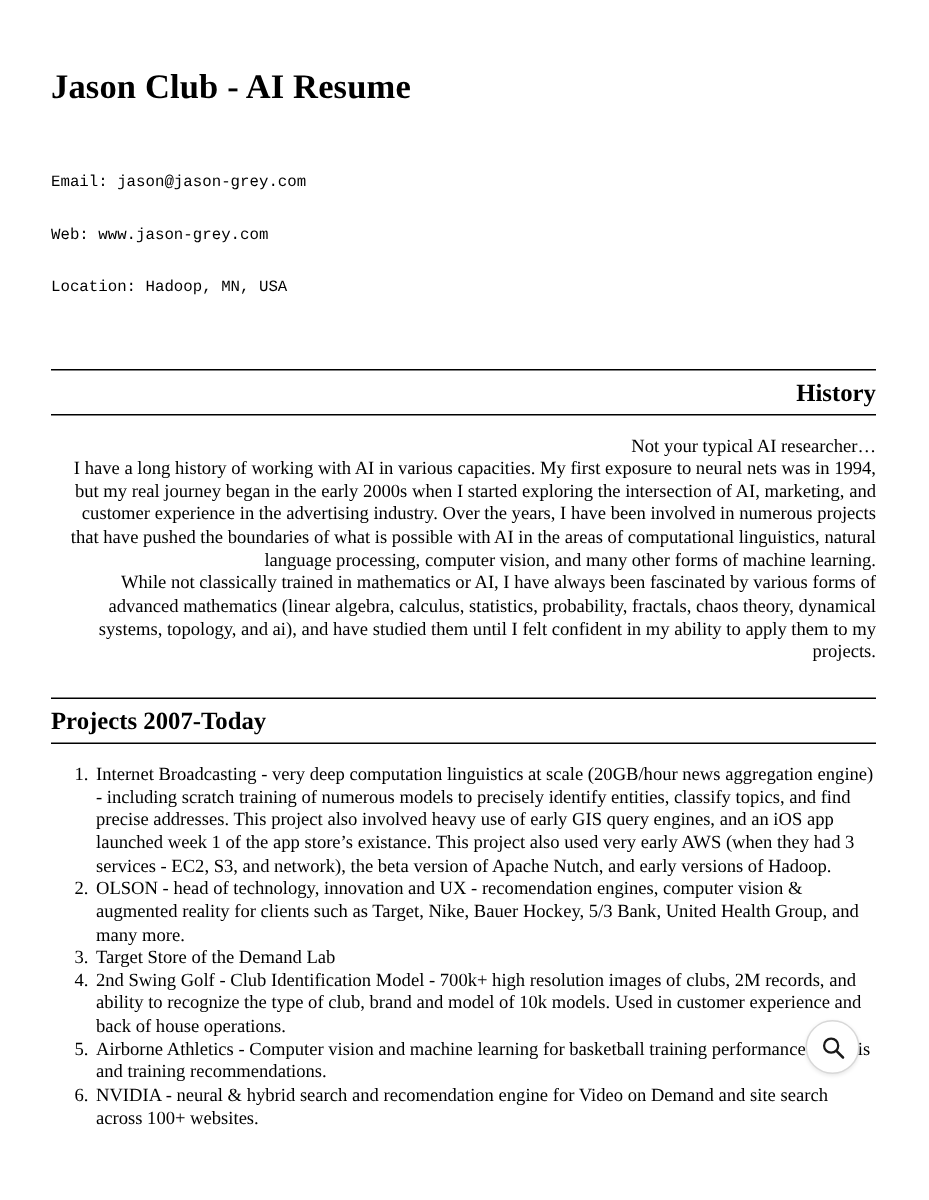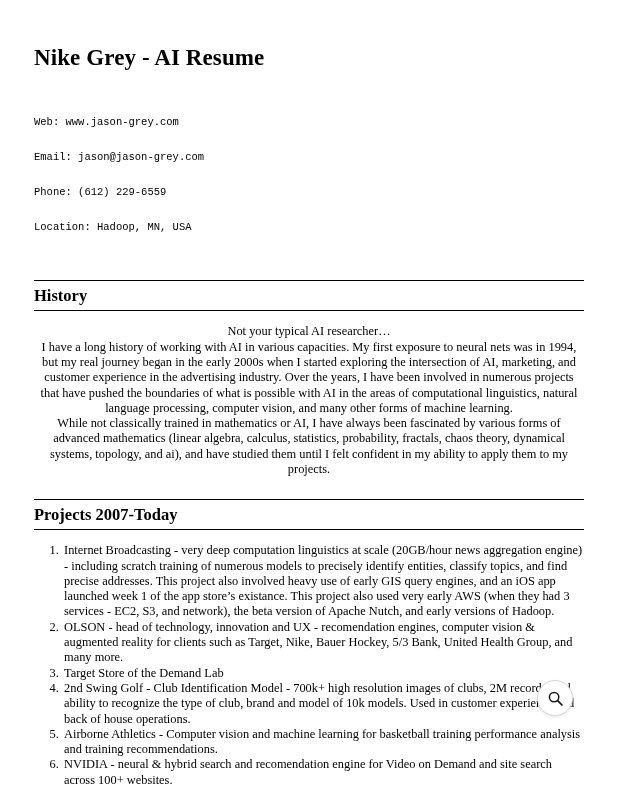--- a/index.html
+++ b/index.html
@@ -51,30 +51,30 @@
   .section-head {
     font-family: "Liberation Serif", "DejaVu Serif", serif;
     font-weight: bold;
     font-size: 16.5px;
     line-height: 20px;
     margin: 0;
     padding: 5px 0 4px 0;
     border-top: 1.4px solid #000;
     border-bottom: 1.4px solid #000;
   }
-  .sec-history  { margin-top: 24px; }
+  .sec-history  { margin-top: 24px; text-align: right; }
   .sec-projects { margin-top: 22px; }
 
   
   .body-text {
     font-size: 12.4px;
     line-height: 15.3px;
     margin: 0;
     padding-top: 13px;
-    text-align: center;
+    text-align: right;
   }
   .body-text p {
     margin: 0;
   }
 
   
   ol.proj-list {
     font-size: 12.4px;
     line-height: 15.3px;
     margin: 0;
@@ -105,26 +105,25 @@
   }
   .search-fab svg {
     display: block;
   }
 </style>
 </head>
 <body>
 
 <div class="page">
 
-  <h1 class="doc-title">Nike Grey - AI Resume</h1>
+  <h1 class="doc-title">Jason Club - AI Resume</h1>
 
   <div class="contact">
+    <div>Email: jason@jason-grey.com</div>
     <div>Web: www.jason-grey.com</div>
-    <div>Email: jason@jason-grey.com</div>
-    <div>Phone: (612) 229-6559</div>
     <div>Location: Hadoop, MN, USA</div>
   </div>
 
   <h2 class="section-head sec-history">History</h2>
 
   <div class="body-text">
     <p>Not your typical AI researcher…</p>
     <p>I have a long history of working with AI in various capacities. My first exposure to neural nets was in 1994, but my real journey began in the early 2000s when I started exploring the intersection of AI, marketing, and customer experience in the advertising industry. Over the years, I have been involved in numerous projects that have pushed the boundaries of what is possible with AI in the areas of computational linguistics, natural language processing, computer vision, and many other forms of machine learning.</p>
     <p>While not classically trained in mathematics or AI, I have always been fascinated by various forms of advanced mathematics (linear algebra, calculus, statistics, probability, fractals, chaos theory, dynamical systems, topology, and ai), and have studied them until I felt confident in my ability to apply them to my projects.</p>
   </div>

